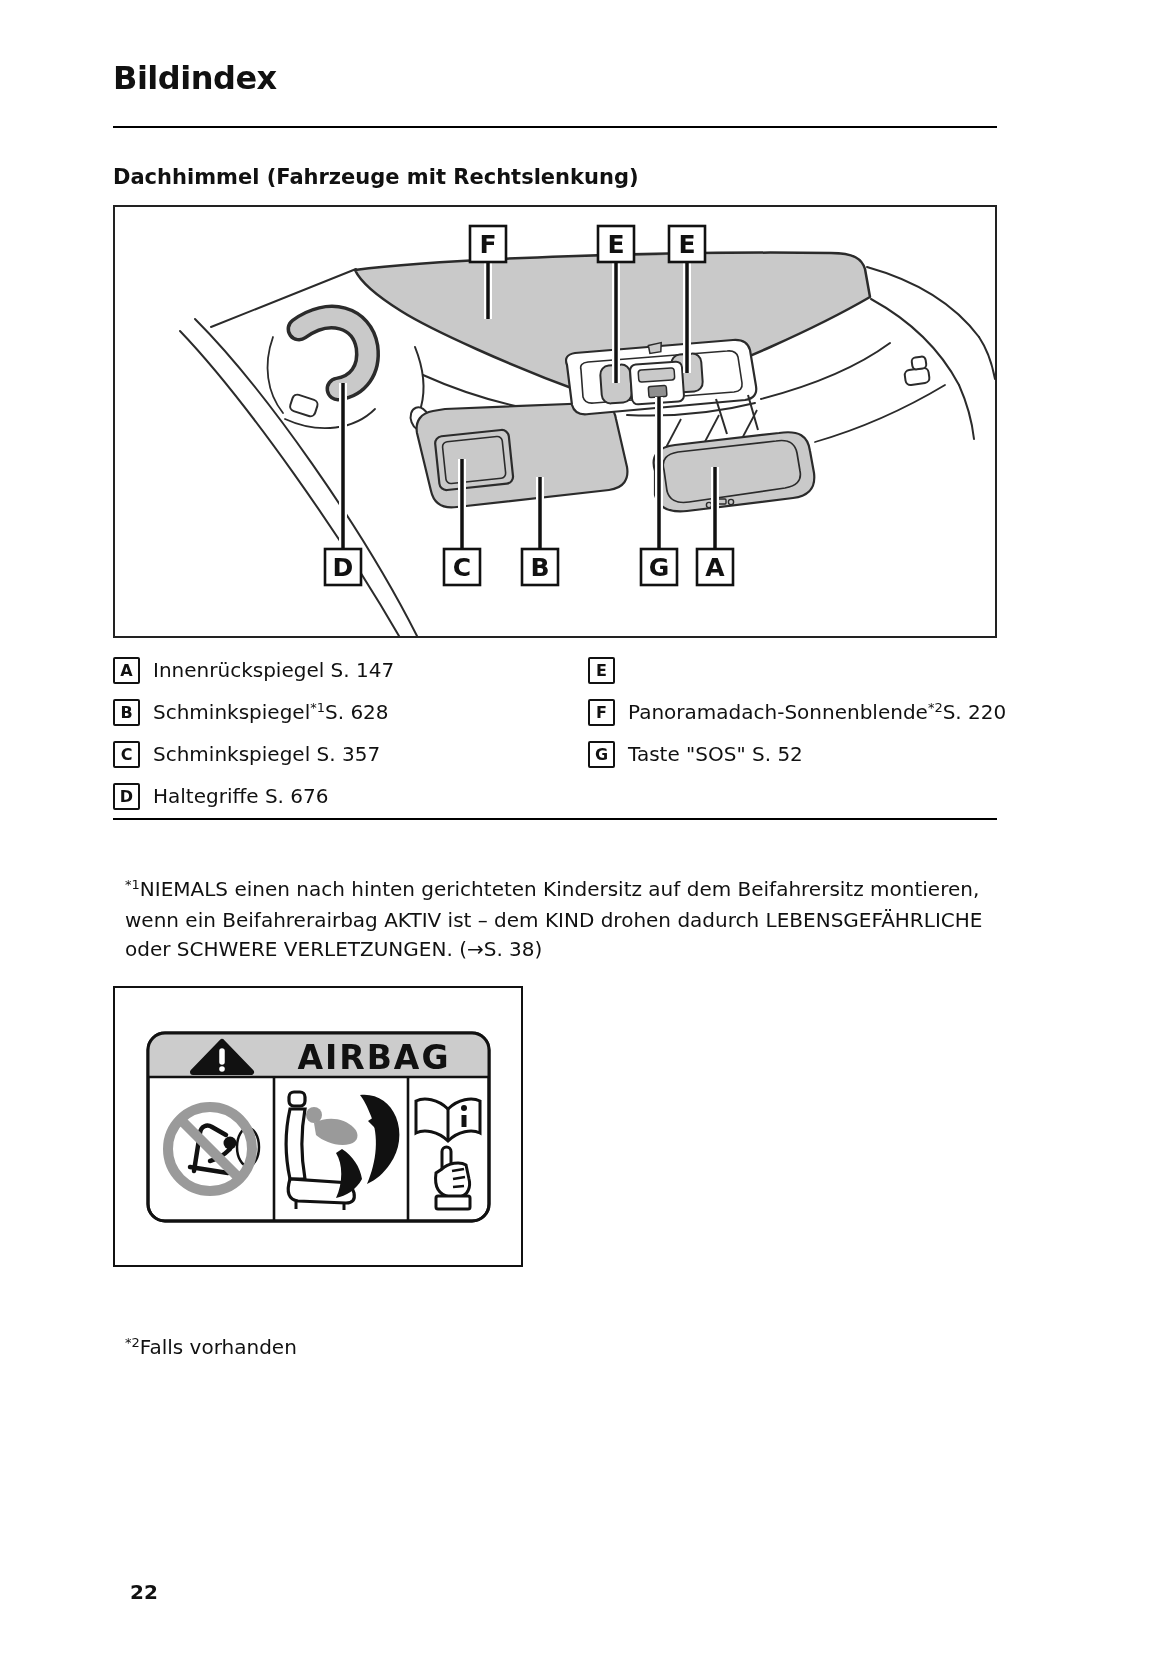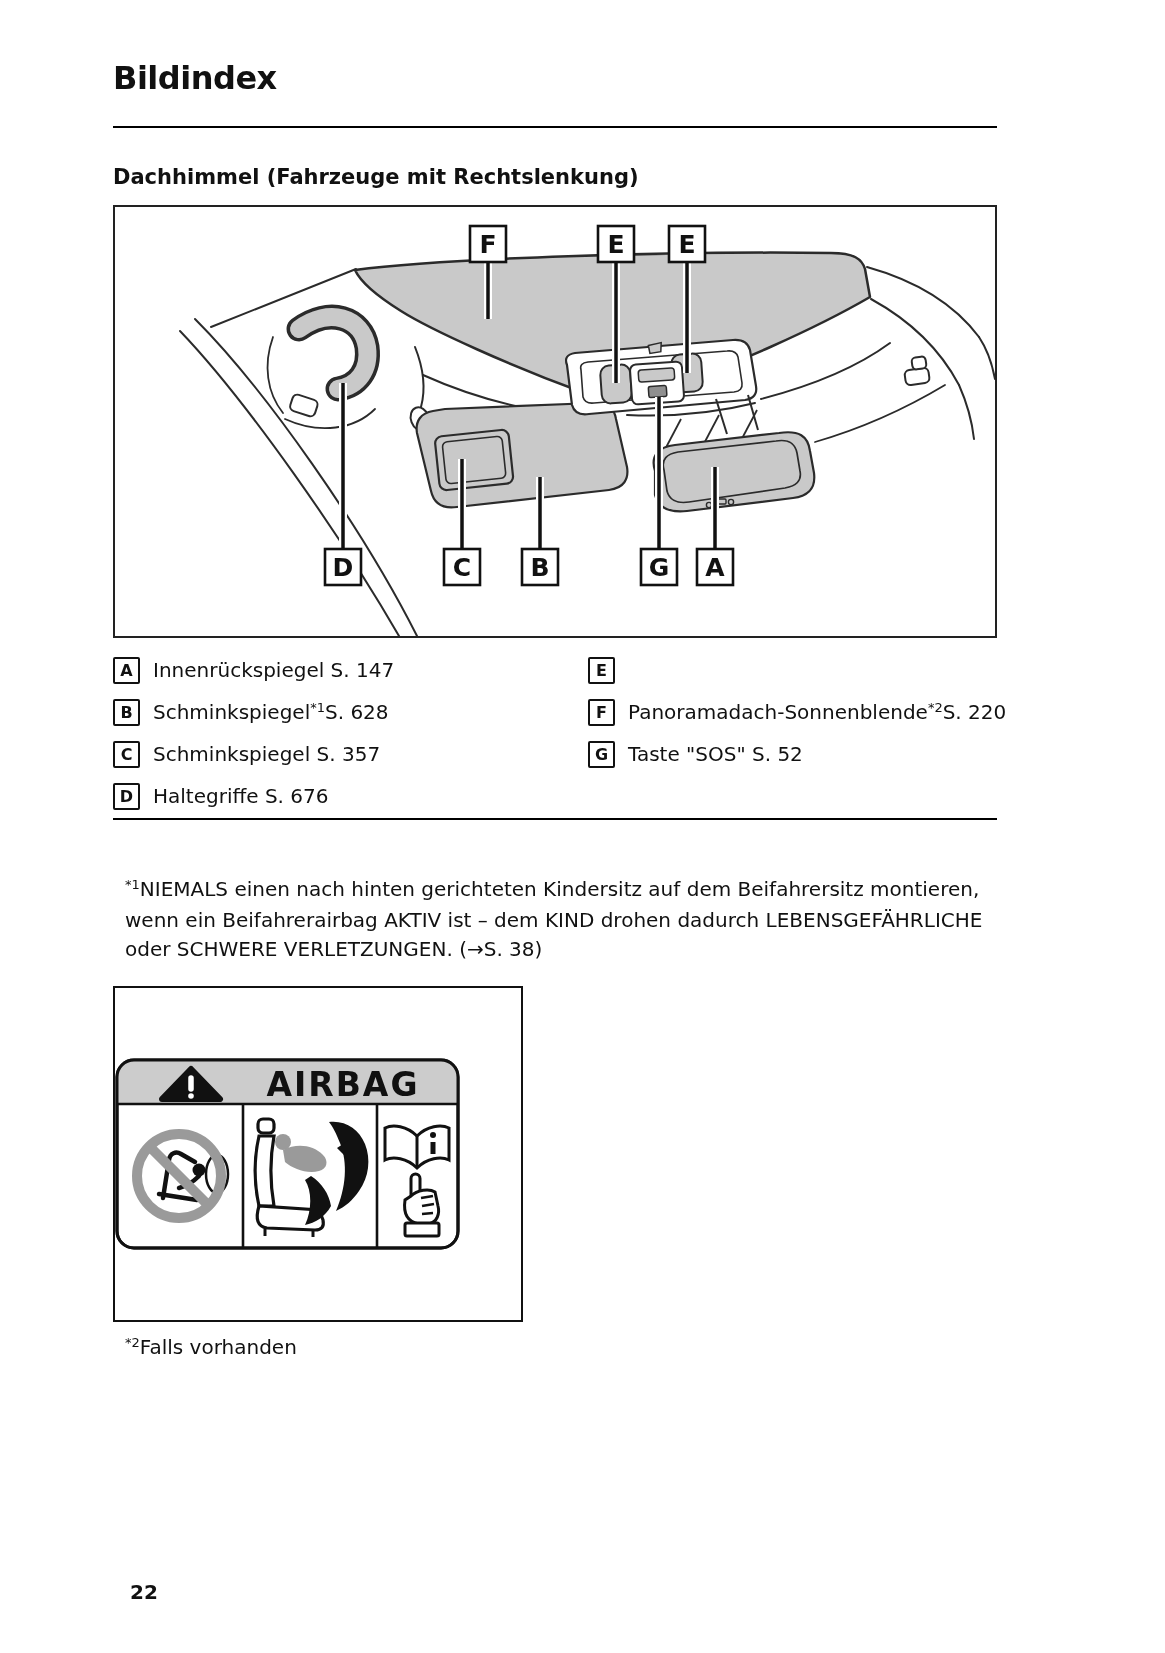--- a/index.html
+++ b/index.html
@@ -18,22 +18,22 @@
   .legend-col.right{left:475px;width:409px;}
   .legend-item{display:flex;align-items:center;height:28px;margin-bottom:14px;}
   .key{width:27px;height:27px;box-sizing:border-box;border:2px solid #111;border-radius:2px;
        display:flex;align-items:center;justify-content:center;font-size:16px;font-weight:bold;
        margin-right:13px;flex:0 0 auto;background:#fff;}
   .ltxt{font-size:20px;white-space:nowrap;}
   .supmark{font-size:13px;position:relative;top:-7px;}
   .footnote{left:113px;width:890px;font-size:20px;line-height:29px;margin-left:12px;}
   .fn1{top:855px;}
   .fn2{top:1313px;}
-  .airbag-fig{left:113px;top:986px;width:410px;height:336px;border:2px solid #111;box-sizing:border-box;
-              display:flex;align-items:center;background:#fff;}
+  .airbag-fig{left:113px;top:986px;width:410px;height:281px;border:2px solid #111;box-sizing:border-box;
+              display:flex;align-items:center;justify-content:center;background:#fff;}
   .page-number{left:113px;top:1580px;font-size:20px;font-weight:bold;margin-left:17px;}
   text.callout{font-family:"DejaVu Sans",sans-serif;font-size:25px;font-weight:bold;fill:#111;text-anchor:middle;}
   text.airbag-word{font-family:"DejaVu Sans",sans-serif;font-size:33px;font-weight:bold;fill:#111;
                    text-anchor:middle;letter-spacing:2px;}
 </style>
 </head>
 <body>
 
 <div>
 

